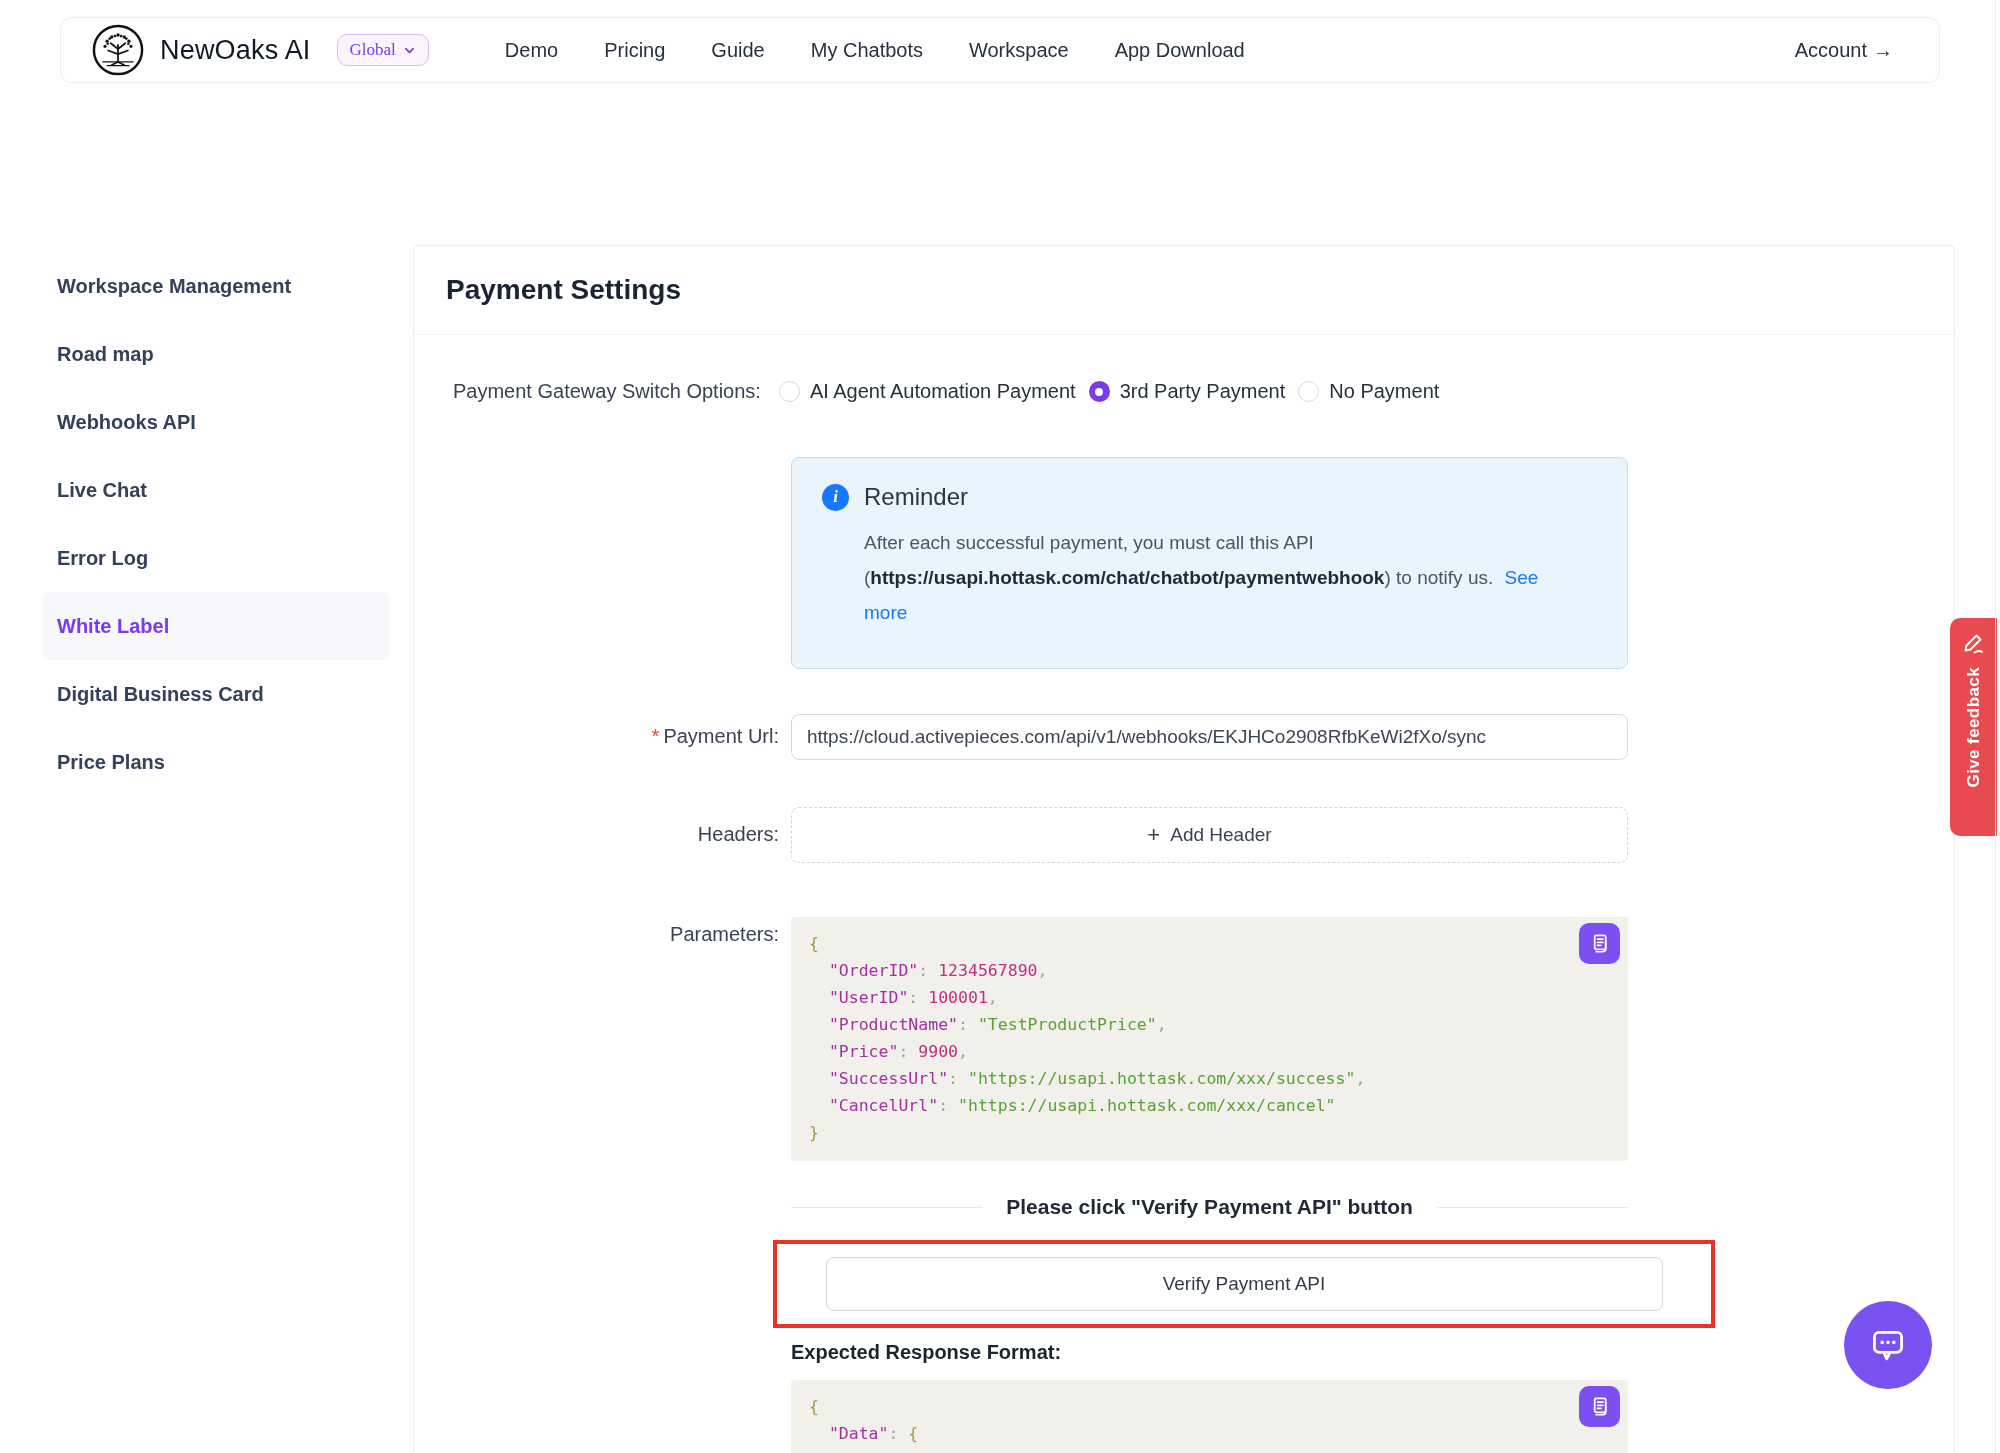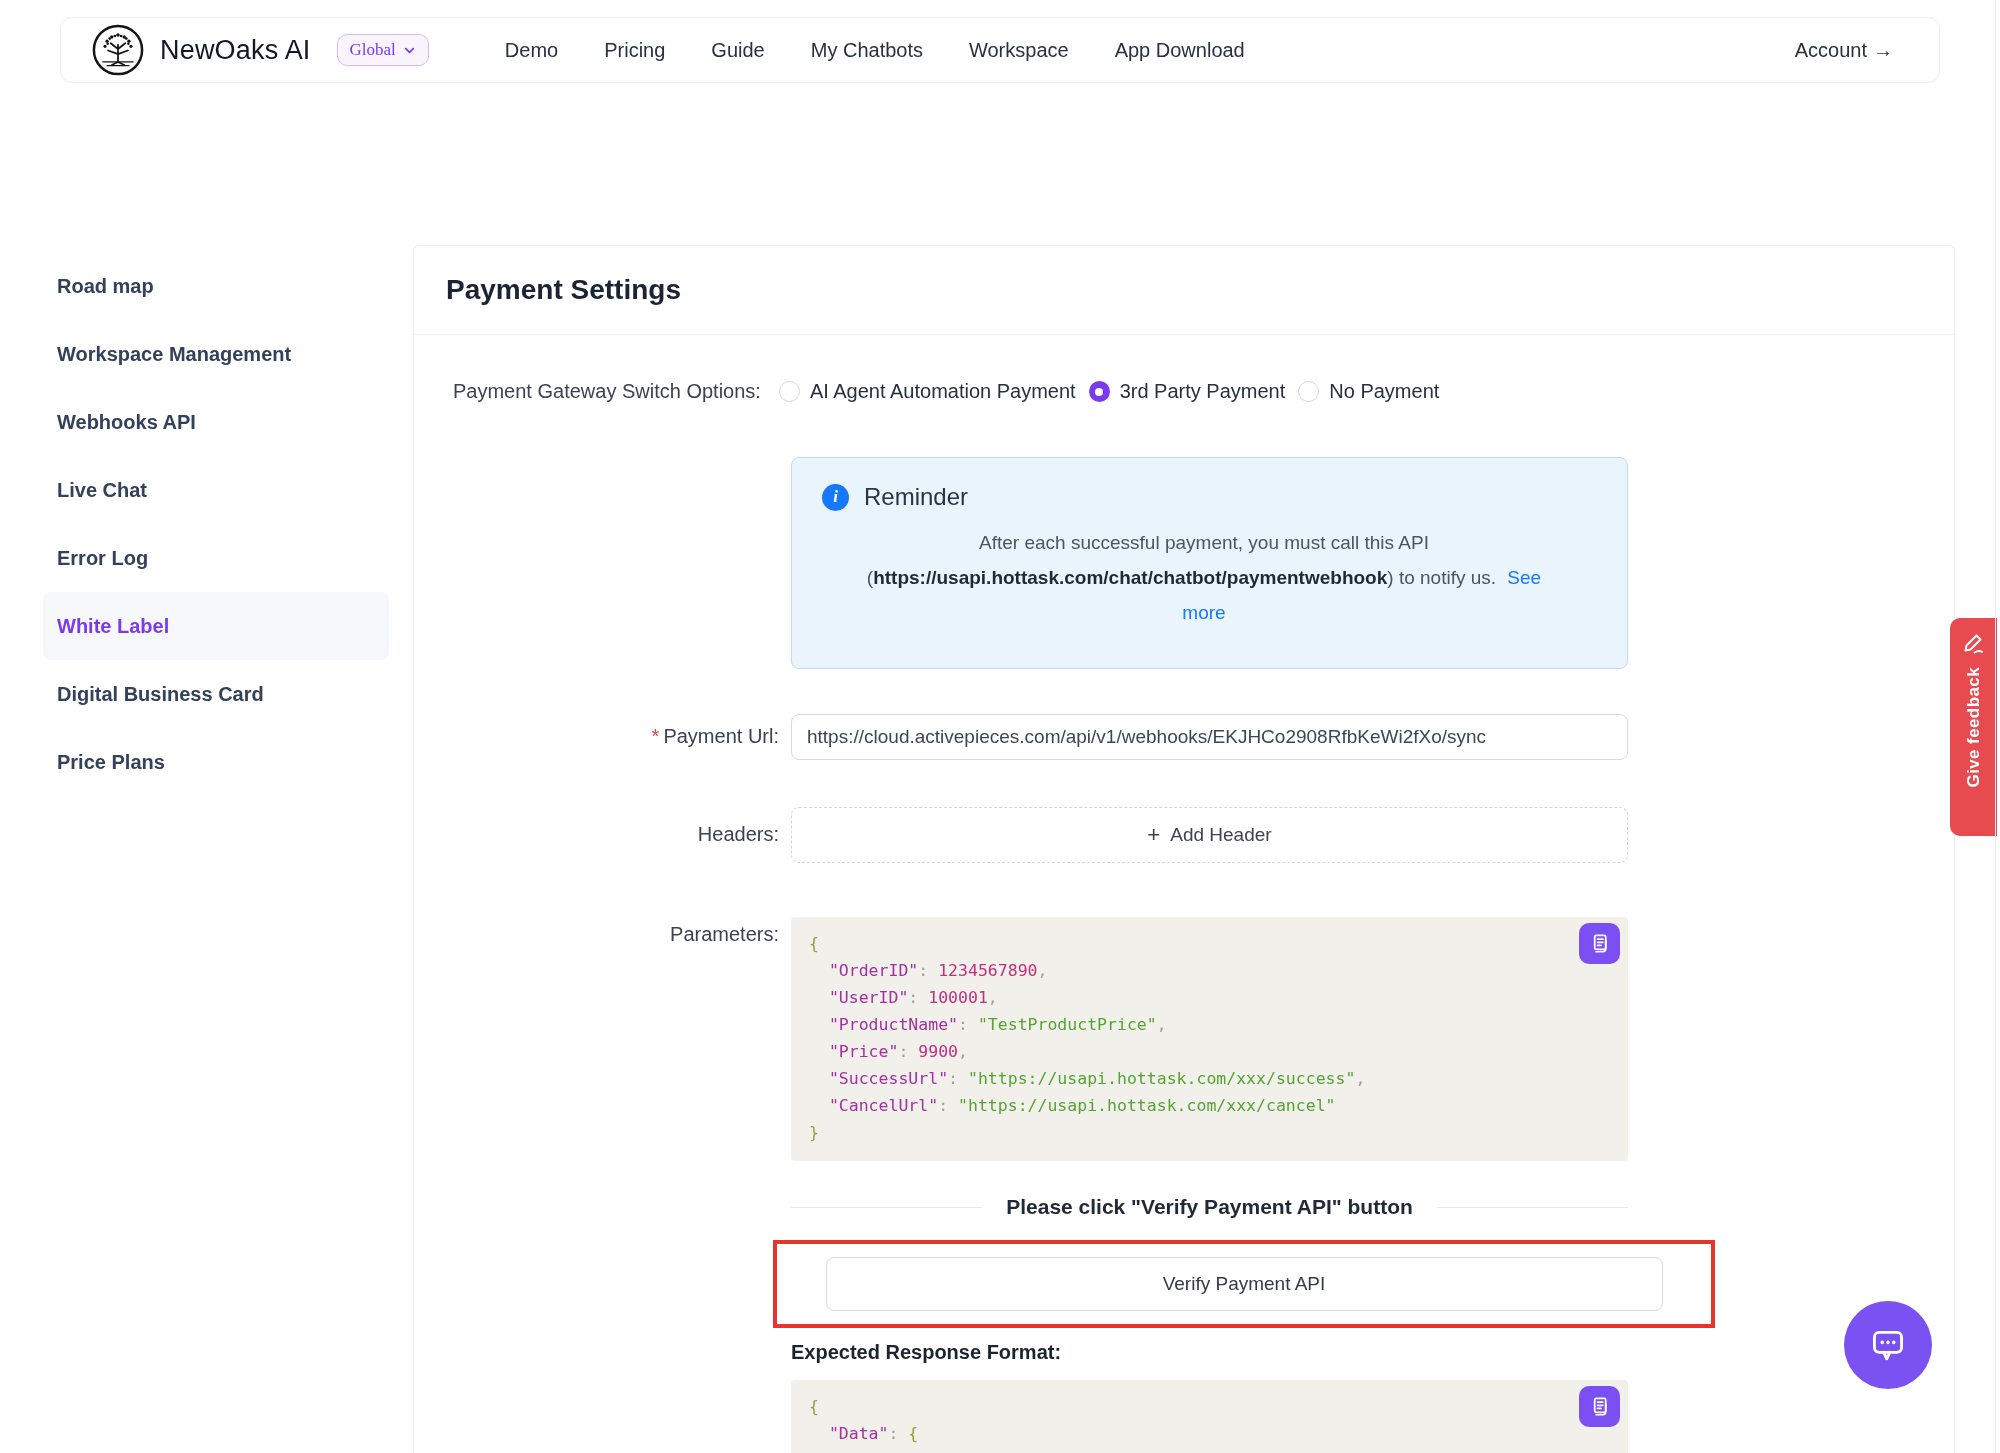--- a/index.html
+++ b/index.html
@@ -58,21 +58,21 @@
     position:absolute;top:122px;left:377px;width:837px;height:212px;box-sizing:border-box;
     background:#e9f4fd;border:1px solid #bedcf8;border-radius:8px;padding:25px 30px;
   }
   .rem-head{display:flex;align-items:center;gap:15px;}
   .info-icon{
     width:27px;height:27px;border-radius:50%;background:var(--info);color:#fff;
     display:flex;align-items:center;justify-content:center;font-size:17px;font-weight:700;
     font-family:"Liberation Serif", serif;font-style:italic;flex:0 0 auto;
   }
   .rem-title{font-size:24px;color:#2a3442;}
-  .rem-body{margin:14px 8px 0 42px;font-size:19px;line-height:35px;color:#4b5563;max-width:680px;text-align:center;}
+  .rem-body{margin:14px 8px 0 42px;font-size:19px;line-height:35px;color:#4b5563;max-width:680px;}
   .rem-body b{color:#1f2937;}
   .see-more{color:var(--info);cursor:pointer;margin-left:6px;}
   
   .lbl-url{top:390px;}
   .url-input{
     position:absolute;top:379px;left:377px;width:837px;height:46px;box-sizing:border-box;
     border:1px solid #d9d9d9;border-radius:8px;padding:0 15px;font-size:19px;color:#3d4654;
     font-family:inherit;background:#fff;outline:none;
   }
   
@@ -177,22 +177,22 @@
       <a>My Chatbots</a>
       <a>Workspace</a>
       <a>App Download</a>
     </nav>
   <a class="account">
     <span>Account</span><span class="arrow">→</span>
   </a>
 </header>
 
 <aside class="sidebar" id="sidebar">
+    <div class="side-item">Workspace Management</div>
     <div class="side-item">Road map</div>
-    <div class="side-item">Workspace Management</div>
     <div class="side-item">Webhooks API</div>
     <div class="side-item">Live Chat</div>
     <div class="side-item">Error Log</div>
     <div class="side-item active">White Label</div>
     <div class="side-item">Digital Business Card</div>
     <div class="side-item">Price Plans</div>
   </aside>
 
 <main class="card">
   <div class="card-header">

